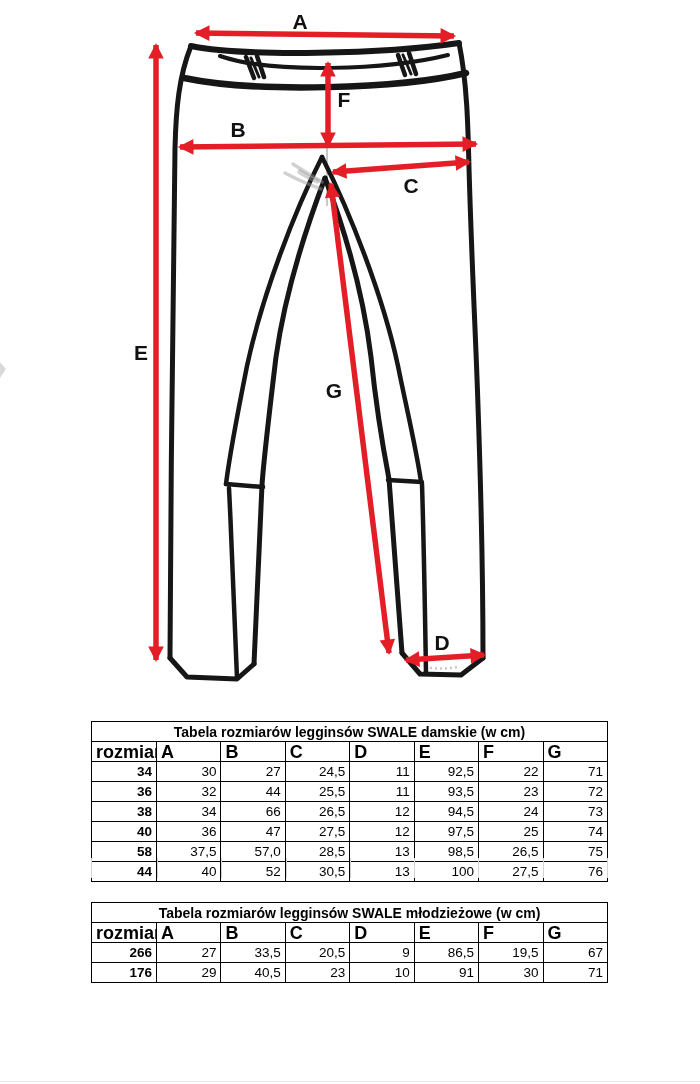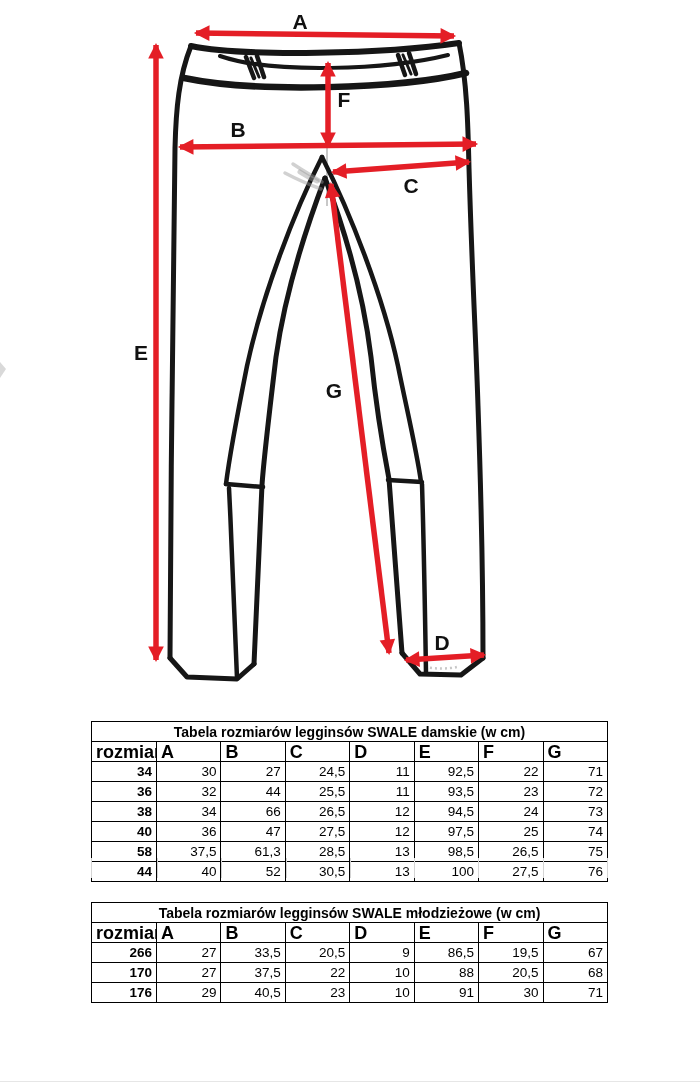--- a/index.html
+++ b/index.html
@@ -174,21 +174,21 @@
         <td class="val">47</td>
         <td class="val">27,5</td>
         <td class="val">12</td>
         <td class="val">97,5</td>
         <td class="val">25</td>
         <td class="val">74</td>
       </tr>
       <tr>
         <td class="size">58</td>
         <td class="val">37,5</td>
-        <td class="val">61,3</td>
+        <td class="val">57,0</td>
         <td class="val">28,5</td>
         <td class="val">13</td>
         <td class="val">98,5</td>
         <td class="val">26,5</td>
         <td class="val">75</td>
       </tr>
       <tr>
         <td class="size">44</td>
         <td class="val">40</td>
         <td class="val">52</td>
@@ -243,30 +243,20 @@
         <td class="size">266</td>
         <td class="val">27</td>
         <td class="val">33,5</td>
         <td class="val">20,5</td>
         <td class="val">9</td>
         <td class="val">86,5</td>
         <td class="val">19,5</td>
         <td class="val">67</td>
       </tr>
       <tr>
-        <td class="size">170</td>
-        <td class="val">27</td>
-        <td class="val">37,5</td>
-        <td class="val">22</td>
-        <td class="val">10</td>
-        <td class="val">88</td>
-        <td class="val">20,5</td>
-        <td class="val">68</td>
-      </tr>
-      <tr>
         <td class="size">176</td>
         <td class="val">29</td>
         <td class="val">40,5</td>
         <td class="val">23</td>
         <td class="val">10</td>
         <td class="val">91</td>
         <td class="val">30</td>
         <td class="val">71</td>
       </tr>
     </tbody>

